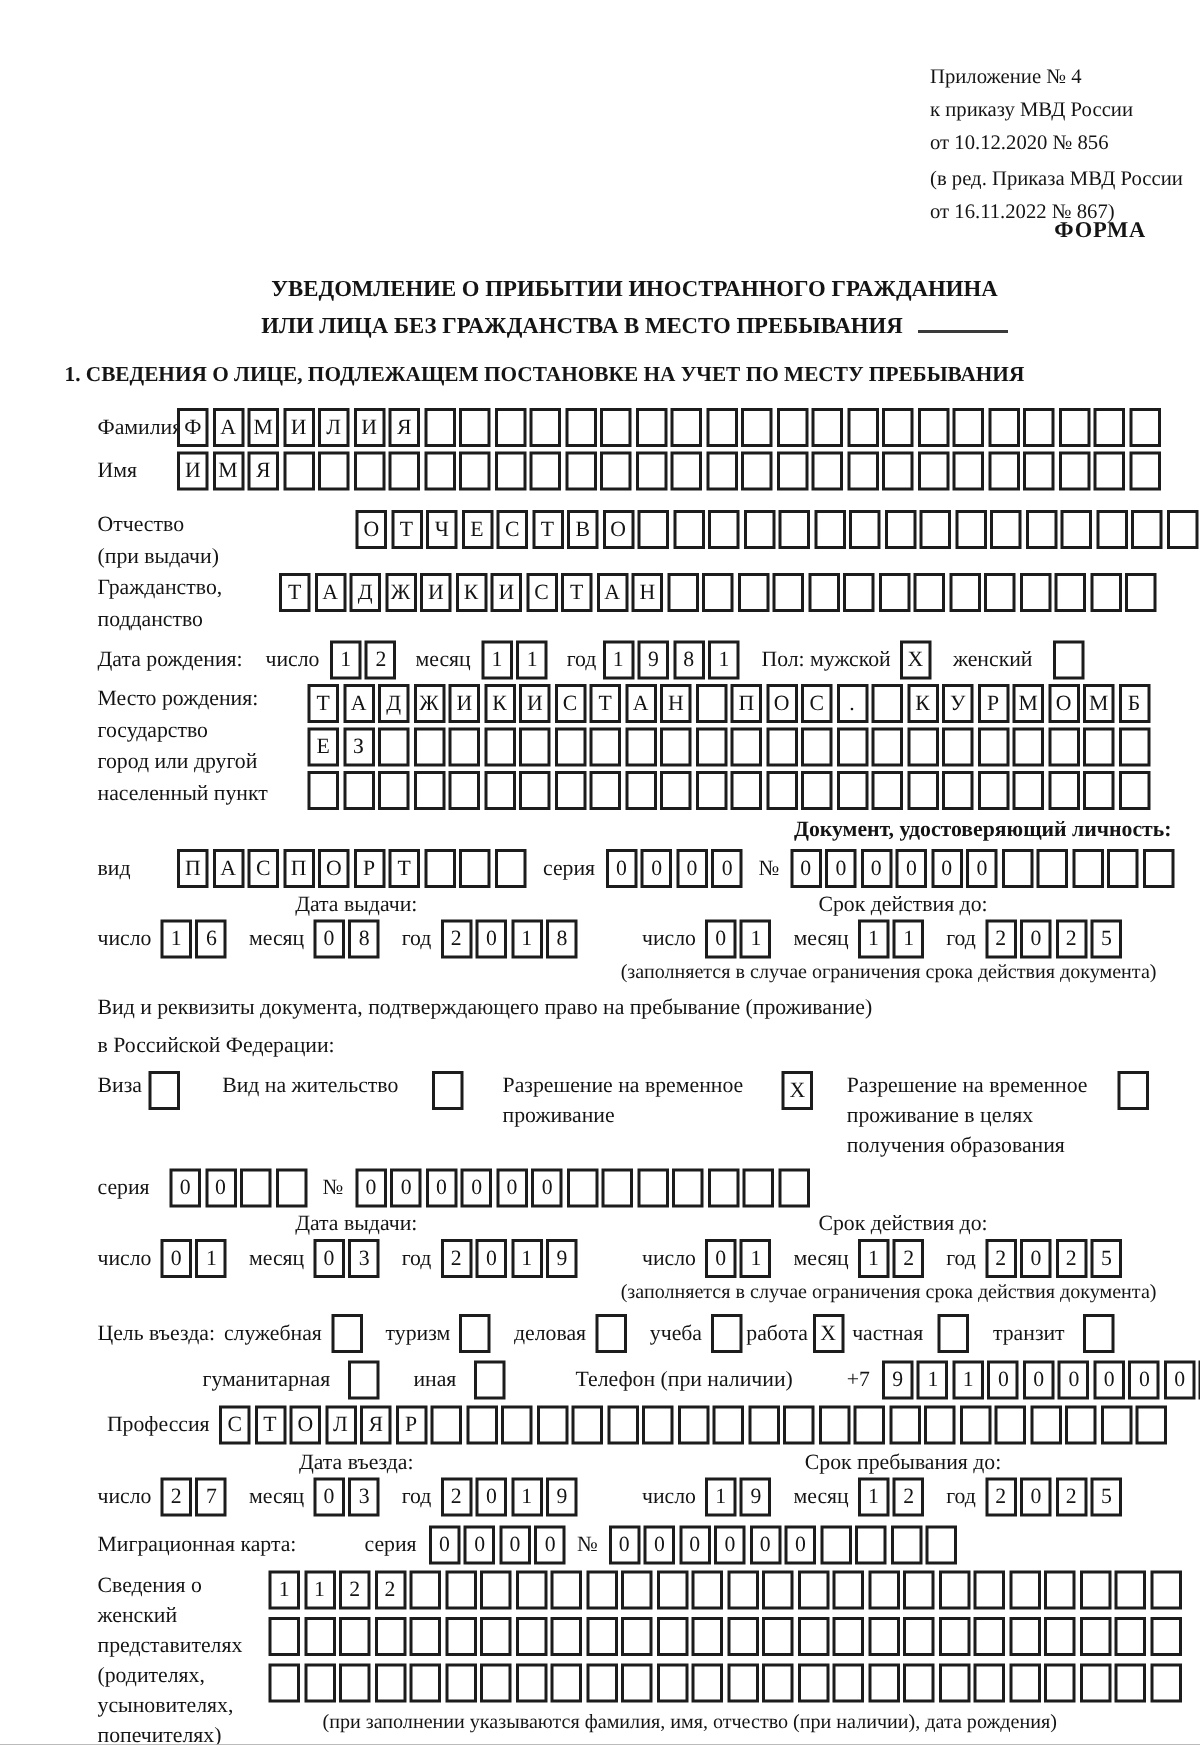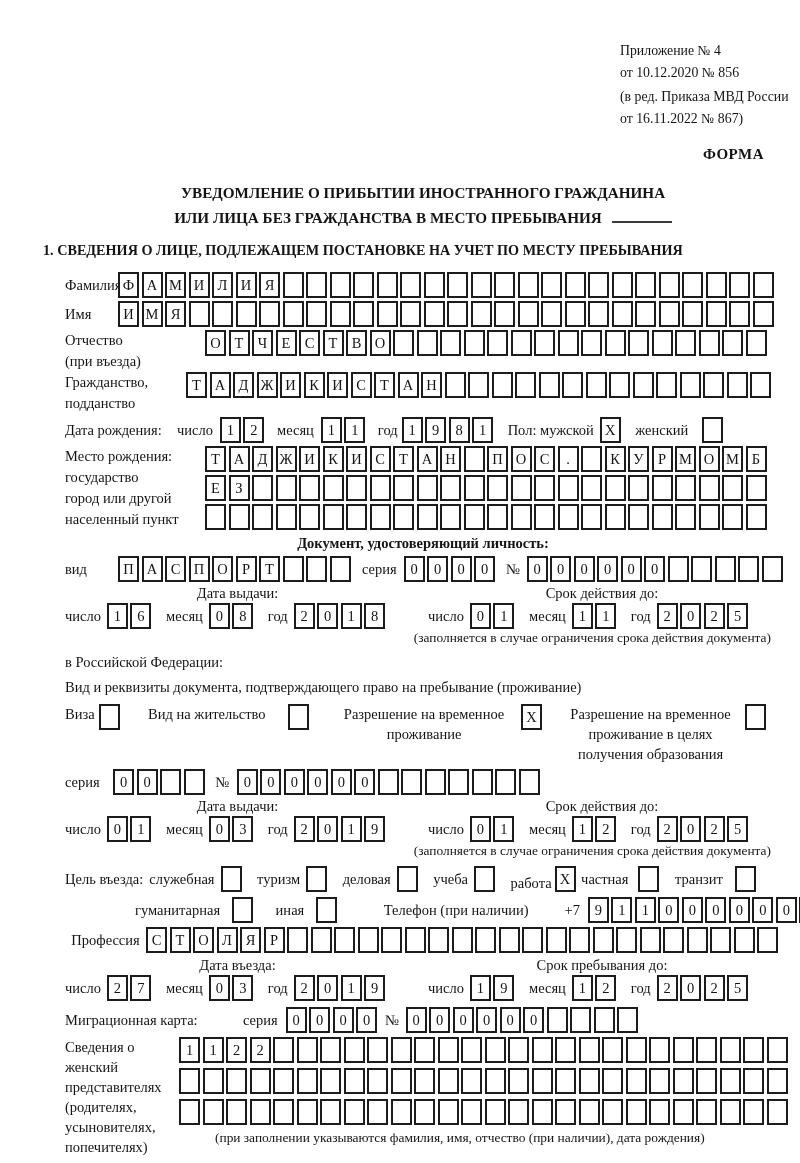--- a/index.html
+++ b/index.html
@@ -24,53 +24,54 @@
   .cell {
     box-sizing:border-box; flex:0 0 auto; width:21px; height:26px;
     border:2px solid #1c1c1c; margin-right:2.5px;
     display:flex; align-items:center; justify-content:center;
     font-size:14.5px; background:#fff;
   }
   .lbl { flex:0 0 auto; }
   .w53 { width:53px; } .w140 { width:140px; line-height:21px; } .w121 { width:121px; line-height:21px; }
   .stackrows .cells { margin-bottom:3px; }
 
-  .doc-heading { text-align:center; font-weight:bold; margin-top:2px; font-size:14.5px; }
+  .doc-heading { text-align:right; font-weight:bold; margin-top:2px; font-size:14.5px; }
 
   .dates { display:flex; margin-top:2px; }
   .dgroup { width:345px; }
   .dgroup.right { margin-left:18px; width:348px; }
   .dhead { text-align:center; line-height:18px; }
   .dvals { display:flex; align-items:center; margin-top:1px; }
   .dvals .lbl { margin-right:6px; }
   .dvals .mlab { margin-left:12px; }
   .note { margin-top:1px; font-size:13.4px; line-height:16px; text-align:right; padding-right:10px; }
 
   .intro { margin-top:4px; line-height:25px; }
 
   .opts { display:flex; align-items:flex-start; margin-top:4px; }
   .opt { display:flex; align-items:flex-start; }
-  .opt .olabel { text-align:center; line-height:20px; }
+  .opt .olabel { text-align:left; line-height:20px; }
   .opt .cell { margin-left:8px; }
 
   .inline-opt { display:flex; align-items:center; }
   .inline-opt .cell { margin-left:6px; }
 
   .rep { display:flex; align-items:flex-start; margin-top:4px; }
   .rep-labels { width:114px; line-height:20px; flex:0 0 auto; }
   .rep-rows .cells { margin-bottom:5px; }
   .rep-note { font-size:13.4px; margin-top:1px; padding-left:36px; white-space:nowrap; }
 </style>
 </head>
 <body>
 
 <div class="page">
 
   <div class="appendix">
     <div>Приложение № 4</div>
+    <div>к приказу МВД России</div>
     <div>от 10.12.2020 № 856</div>
     <div class="gap"></div>
     <div>(в ред. Приказа МВД России</div>
     <div>от 16.11.2022 № 867)</div>
   </div>
   <div class="forma">ФОРМА</div>
 
   <div class="content">
     <div class="title">
       <div>УВЕДОМЛЕНИЕ О ПРИБЫТИИ ИНОСТРАННОГО ГРАЖДАНИНА</div>
@@ -140,24 +141,24 @@
           <span class="cell"></span>
           <span class="cell"></span>
           <span class="cell"></span>
           <span class="cell"></span>
           <span class="cell"></span>
           <span class="cell"></span>
           <span class="cell"></span>
         </span>
     </div>
 
-    <div class="row-top" style="margin-top:3px;">
+    <div class="row-top" style="margin-top:13px;gap:32px;">
       <span class="lbl w140">
         <span>Отчество</span><br>
-        <span>(при въезда)</span>
+        <span>(при выдачи)</span>
       </span>
       <span class="cells">
           <span class="cell">О</span>
           <span class="cell">Т</span>
           <span class="cell">Ч</span>
           <span class="cell">Е</span>
           <span class="cell">С</span>
           <span class="cell">Т</span>
           <span class="cell">В</span>
           <span class="cell">О</span>
@@ -409,22 +410,22 @@
               <span class="cell">0</span>
               <span class="cell">2</span>
               <span class="cell">5</span>
             </span>
         </div>
       </div>
     </div>
     <div class="note">(заполняется в случае ограничения срока действия документа)</div>
 
     <div class="intro">
+      <div>Вид и реквизиты документа, подтверждающего право на пребывание (проживание)</div>
       <div>в Российской Федерации:</div>
-      <div>Вид и реквизиты документа, подтверждающего право на пребывание (проживание)</div>
     </div>
 
     <div class="opts">
       <span class="opt">
         <span class="olabel">Виза</span>
         <span class="cell" style="margin-left:4px;"></span>
       </span>
       <span class="opt" style="margin-left:26px;">
         <span class="olabel">Вид на жительство</span>
         <span class="cell" style="margin-left:22px;"></span>
@@ -531,21 +532,21 @@
         <span class="cell"></span>
       </span>
       <span class="inline-opt" style="margin-left:13px;">
         <span>деловая</span>
         <span class="cell"></span>
       </span>
       <span class="inline-opt" style="margin-left:13px;">
         <span>учеба</span>
         <span class="cell"></span>
       </span>
-      <span class="inline-opt" style="margin-left:13px;align-items:flex-end;">
+      <span class="inline-opt" style="">
         <span>работа</span>
         <span class="cell" style="margin-left:3px;">X</span>
       </span>
       <span class="inline-opt" style="margin-left:3px;">
         <span>частная</span>
         <span class="cell" style="margin-left:10px;"></span>
       </span>
       <span class="inline-opt" style="margin-left:13px;">
         <span>транзит</span>
         <span class="cell" style="margin-left:12px;"></span>

